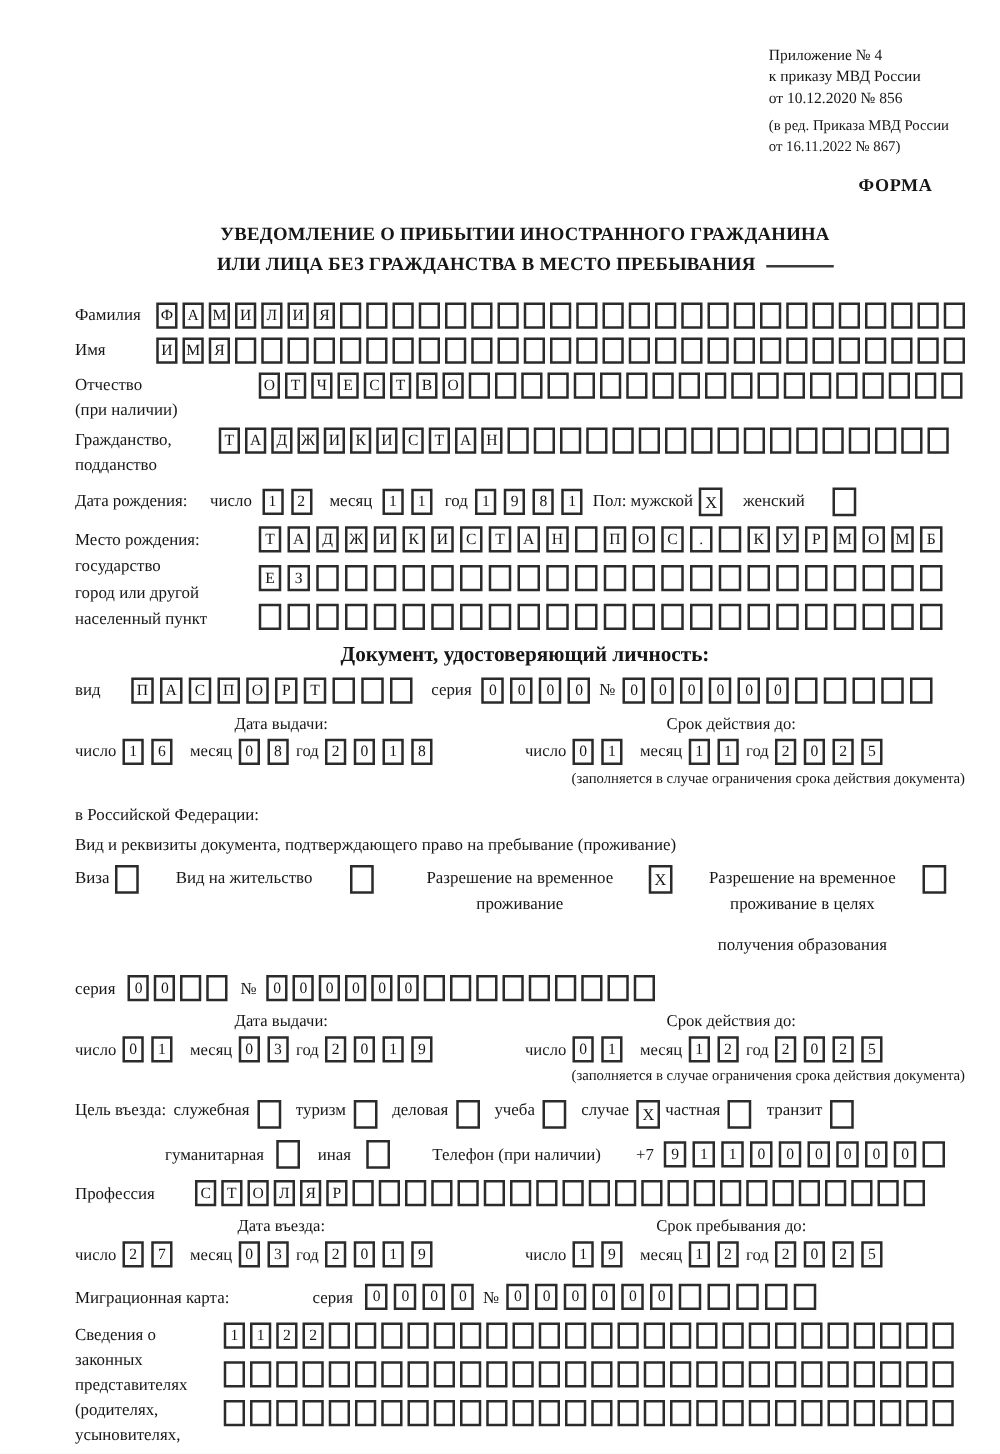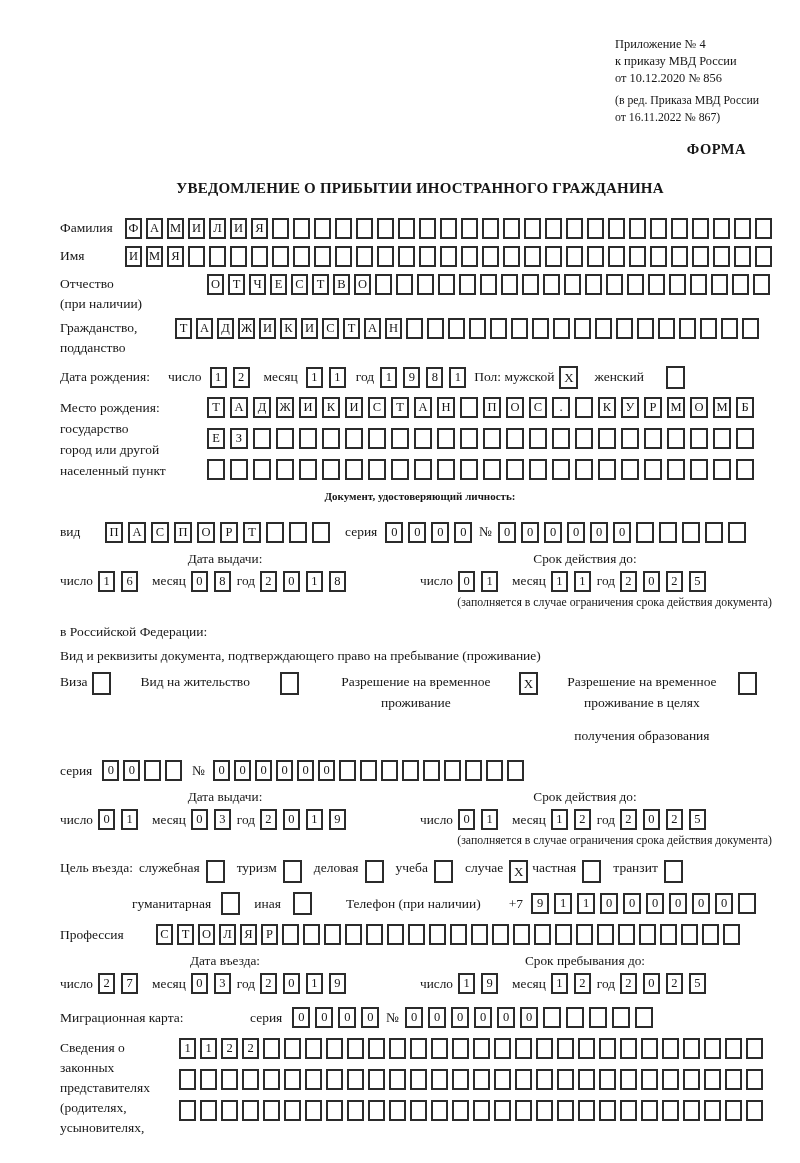--- a/index.html
+++ b/index.html
@@ -27,21 +27,21 @@
   }
   .w .cell{width:18px;margin-right:5px;}
   .dcell .cell{margin-right:6px;}
   .cb{
     box-sizing:border-box;display:inline-block;flex:none;width:19px;height:23px;border:2px solid #2b2b2b;
     text-align:center;font-size:13px;line-height:19px;vertical-align:middle;background:#fff;
   }
   .stack > .cells{margin-bottom:10px;}
   .stack > .cells:last-child{margin-bottom:0;}
 
-  .doc-heading{text-align:center;font-weight:bold;font-size:11px;margin-top:9px;}
+  .doc-heading{text-align:center;font-weight:bold;font-size:17px;margin-top:9px;}
   .dates{display:flex;margin-top:8px;}
   .dcol1{width:330px;flex:none;}
   .dcol2{flex:1;}
   .dhead{text-align:center;font-size:13.3px;margin-bottom:4px;}
   .dline{display:flex;align-items:center;font-size:13.3px;}
   .dline .dl{margin-right:5px;}
   .note-r{text-align:right;font-size:11.8px;margin-top:3px;padding-right:8px;}
   .intro{font-size:13.5px;margin-top:10px;line-height:1.8;}
   .opts{display:flex;align-items:flex-start;margin-top:4px;}
   .opt{display:flex;align-items:flex-start;}
@@ -65,20 +65,21 @@
     <div class="rev">
       <div>(в ред. Приказа МВД России</div>
       <div>от 16.11.2022 № 867)</div>
     </div>
   </div>
 
   <div class="forma">ФОРМА</div>
 
   <div class="title">
     <div>УВЕДОМЛЕНИЕ О ПРИБЫТИИ ИНОСТРАННОГО ГРАЖДАНИНА</div>
+    <div><span>ИЛИ ЛИЦА БЕЗ ГРАЖДАНСТВА В МЕСТО ПРЕБЫВАНИЯ</span><span class="blank-line"></span></div>
   </div>
 
 
   <div class="frow" style="margin-top:18px;">
     <span class="lbl" style="width:65px;">Фамилия</span>
     <span class="cells">
         <span class="cell">Ф</span>
         <span class="cell">А</span>
         <span class="cell">М</span>
         <span class="cell">И</span>
@@ -331,21 +332,21 @@
           <span class="cell"></span>
           <span class="cell"></span>
           <span class="cell"></span>
           <span class="cell"></span>
         </span>
     </span>
   </div>
 
   <div class="doc-heading">Документ, удостоверяющий личность:</div>
 
-  <div class="frow" style="margin-top:20px;">
+  <div class="frow" style="margin-top:8px;">
     <span class="lbl" style="width:45px;">вид</span>
     <span class="cells w">
         <span class="cell">П</span>
         <span class="cell">А</span>
         <span class="cell">С</span>
         <span class="cell">П</span>
         <span class="cell">О</span>
         <span class="cell">Р</span>
         <span class="cell">Т</span>
         <span class="cell"></span>

